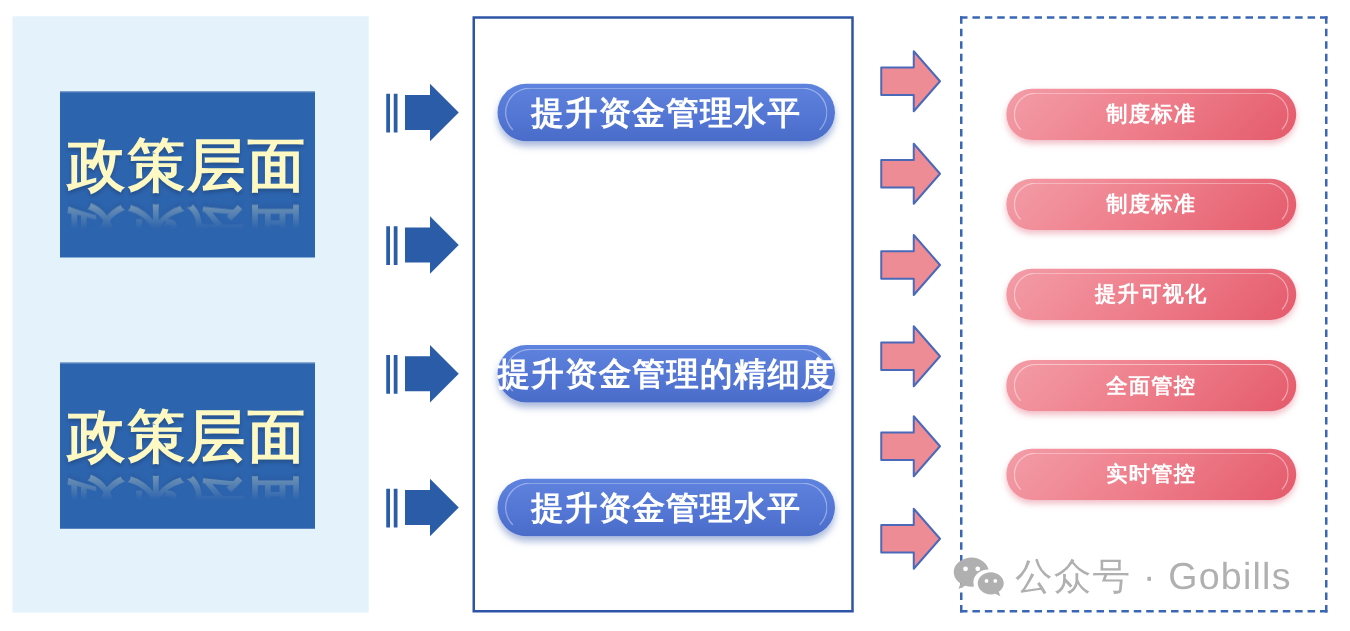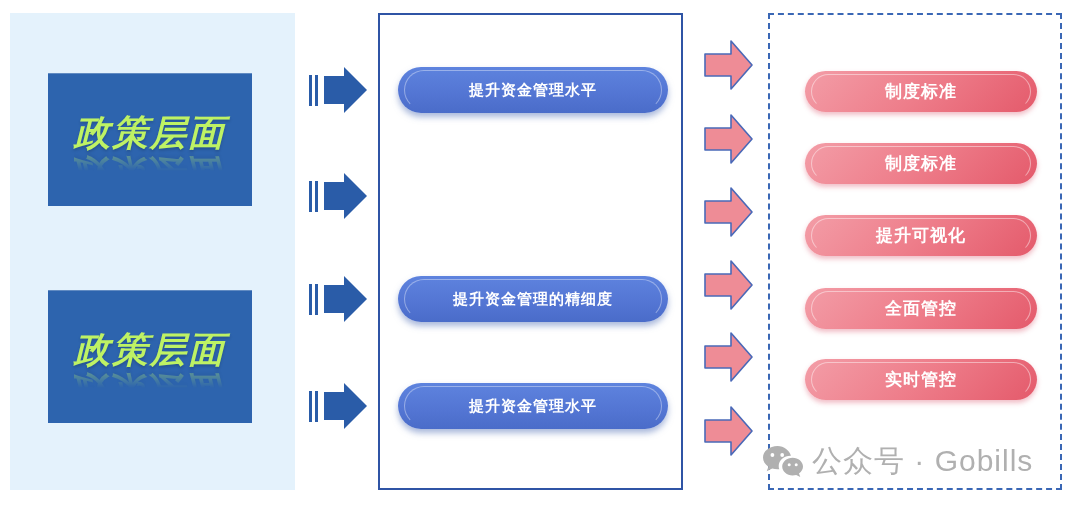--- a/index.html
+++ b/index.html
@@ -5,43 +5,42 @@
   html,body{margin:0;padding:0;background:#ffffff;}
   *{box-sizing:border-box;}
   body{font-family:"Liberation Sans","DejaVu Sans",sans-serif;}
   .canvas{position:relative;width:1080px;height:505px;background:#ffffff;overflow:hidden;}
 
   
   .left-panel{position:absolute;left:10px;top:13px;width:285px;height:477px;background:#e4f2fc;}
   .left-box{position:absolute;left:38px;width:204px;height:133px;background:#2d64ae;
             display:flex;align-items:center;justify-content:center;
             box-shadow:inset 0 1px 0 rgba(255,255,255,.25);}
-  .left-box .cat-label{color:#bef264;font-size:36px;font-weight:bold;letter-spacing:2px;
+  .left-box .cat-label{color:#fef9c3;font-size:46px;font-weight:bold;letter-spacing:2px;
             line-height:1.1;margin-top:-14px;
             text-shadow:0 2px 3px rgba(0,0,0,.18);
-            font-style:italic;
             -webkit-box-reflect: below 2px linear-gradient(transparent 55%, rgba(255,255,255,.38));}
   .left-box.box1{top:60px;}
   .left-box.box2{top:277px;}
 
   
   .blue-arrow{position:absolute;left:309px;display:flex;align-items:center;height:46px;}
   .blue-arrow .stripe{width:3px;height:31px;background:#2a5ca8;margin-right:3px;}
   .blue-arrow .body{width:20px;height:28px;background:#2a5ca8;margin-left:3px;}
   .blue-arrow .tip{width:0;height:0;border-left:23px solid #2a5ca8;
                    border-top:23px solid transparent;border-bottom:23px solid transparent;}
 
   
   .middle-box{position:absolute;left:378px;top:13px;width:305px;height:477px;
               background:#ffffff;border:2px solid #2f54a5;}
   .mid-pill{position:absolute;left:18px;width:270px;height:46px;border-radius:24px;
             background:linear-gradient(180deg,#5e83de 0%,#5375d3 60%,#4a6cc9 100%);
             box-shadow:0 4px 6px rgba(99,125,190,.55);
             display:flex;align-items:center;justify-content:center;
-            color:#ffffff;font-size:15px;font-weight:bold;letter-spacing:1px;}
+            color:#ffffff;font-size:26px;font-weight:bold;letter-spacing:1px;}
   .mid-pill::before{content:"";position:absolute;inset:3px 6px;border-radius:999px;
             border:1.5px solid rgba(255,255,255,.38);border-bottom-color:transparent;pointer-events:none;}
 
   
   .pink-arrow{position:absolute;left:703px;width:52px;height:54px;}
 
   
   .right-box{position:absolute;left:768px;top:13px;width:294px;height:477px;
              background:transparent;border:2px dashed #3a67b5;}
   .right-pill{position:absolute;left:35px;width:232px;height:41px;border-radius:21px;

